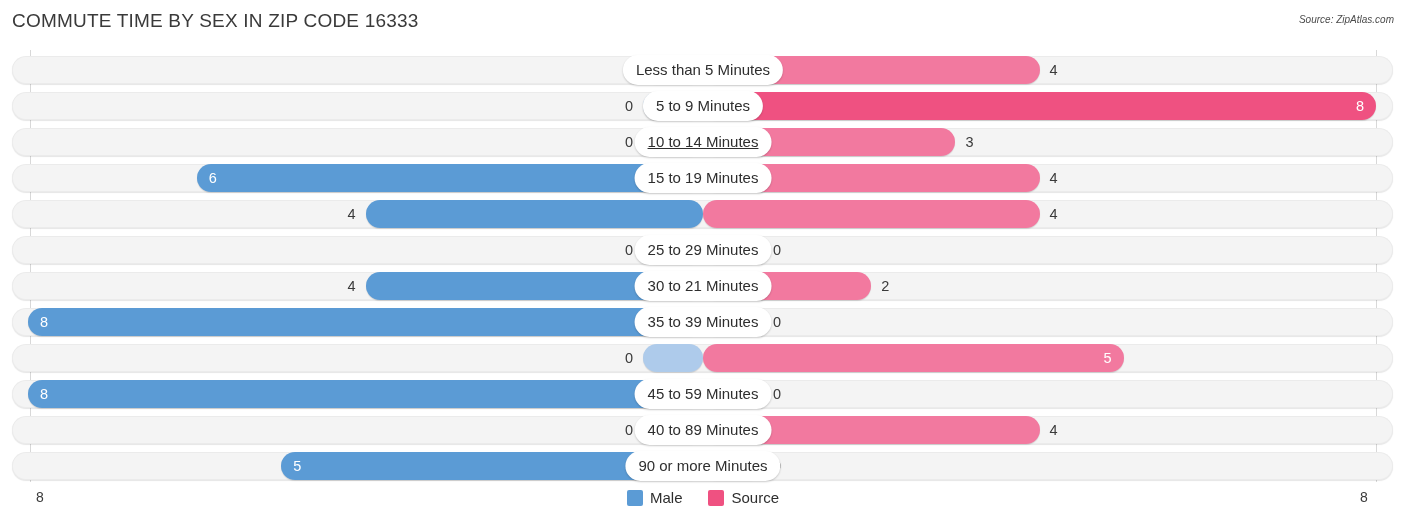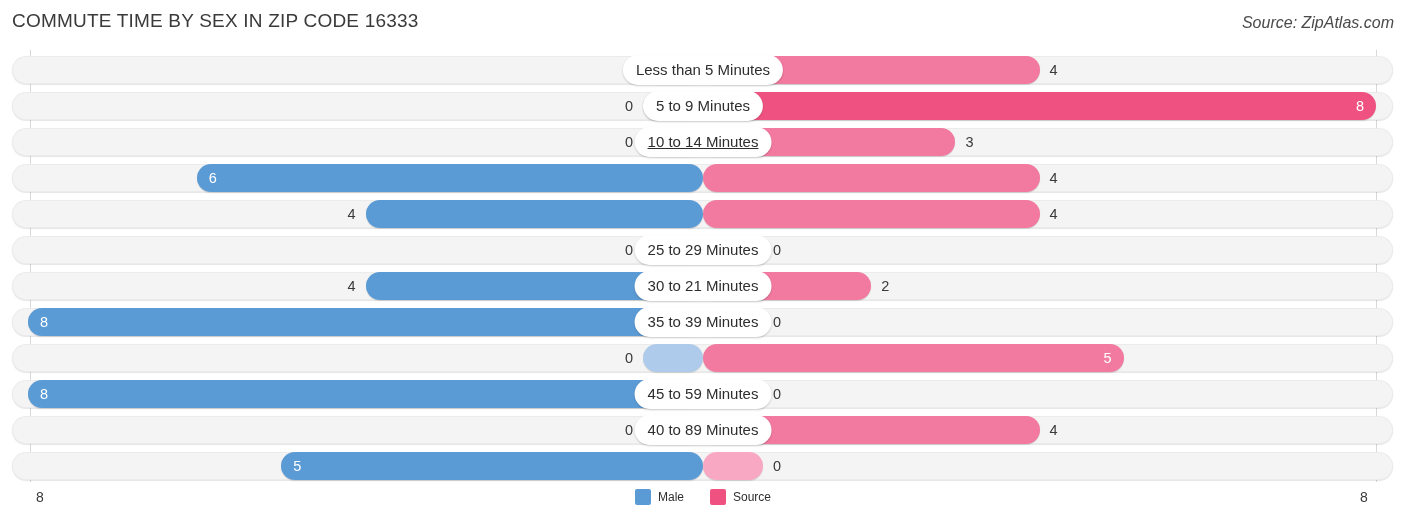--- a/index.html
+++ b/index.html
@@ -14,21 +14,21 @@
   #chart-root{position:relative;width:1406px;height:523px;}
 
   
   .title{
     position:absolute;left:12px;top:10px;
     font-size:19px;color:#3a3a3a;letter-spacing:.2px;
     white-space:nowrap;
   }
   .source{
     position:absolute;right:12px;top:14px;
-    font-size:16px;color:#4a4a4a;font-style:italic;
+    font-size:10px;color:#4a4a4a;font-style:italic;
     white-space:nowrap;
   }
 
   
   .plot{
     position:absolute;left:0;top:50px;
     width:1406px;height:432px;
   }
   .axis-line{
     position:absolute;top:0;width:1px;height:432px;
@@ -99,21 +99,21 @@
   .axis-val.right{left:1360px;}
 
   .legend{
     position:absolute;left:0;top:3px;width:1406px;
     display:flex;justify-content:center;align-items:center;gap:26px;
   }
   .legend-item{display:flex;align-items:center;gap:7px;}
   .swatch{width:16px;height:16px;border-radius:2px;display:block;}
   .swatch.male{background:#5b9bd5;}
   .swatch.female{background:#ef5181;}
-  .legend-label{font-size:12px;color:#2e2e2e;}
+  .legend-label{font-size:15px;color:#2e2e2e;}
 </style>
 </head>
 <body>
 
 <div id="chart-root">
 
   <div class="title">COMMUTE TIME BY SEX IN ZIP CODE 16333</div>
   <div class="source">Source: ZipAtlas.com</div>
 
   <div class="plot" id="plot">
@@ -142,20 +142,21 @@
         <div class="bar female" style="left: 703px; width: 252.375px;"></div>
         <div class="val outside f-out" style="left: 965.375px;">3</div>
         <div class="cat" style="left: 703px; text-decoration: underline;">10 to 14 Minutes</div>
       </div>
       <div class="row" style="top: 110px;">
         <div class="track"></div>
         <div class="bar male" style="left: 196.75px; width: 506.25px;"></div>
         <div class="val inside m-in" style="left: 208.75px;">6</div>
         <div class="bar female" style="left: 703px; width: 336.5px;"></div>
         <div class="val outside f-out" style="left: 1049.5px;">4</div>
+        <div class="cat" style="left: 703px;">15 to 19 Minutes</div>
       </div>
       <div class="row" style="top: 146px;">
         <div class="track"></div>
         <div class="bar male" style="left: 365.5px; width: 337.5px;"></div>
         <div class="val outside m-out" style="left: 315.5px; width: 40px;">4</div>
         <div class="bar female" style="left: 703px; width: 336.5px;"></div>
         <div class="val outside f-out" style="left: 1049.5px;">4</div>
       </div>
       <div class="row" style="top: 182px;">
         <div class="track"></div>
@@ -203,20 +204,21 @@
         <div class="bar female" style="left: 703px; width: 336.5px;"></div>
         <div class="val outside f-out" style="left: 1049.5px;">4</div>
         <div class="cat" style="left: 703px;">40 to 89 Minutes</div>
       </div>
       <div class="row" style="top: 398px;">
         <div class="track"></div>
         <div class="bar male" style="left: 281.125px; width: 421.875px;"></div>
         <div class="val inside m-in" style="left: 293.125px;">5</div>
         <div class="bar female zero" style="left: 703px; width: 60px;"></div>
         <div class="val outside f-out" style="left: 773px;">0</div>
+        <div class="cat" style="left: 703px;">90 or more Minutes</div>
       </div>
     </div>
 
   <div class="footer">
     <div class="axis-val left">8</div>
     <div class="axis-val right">8</div>
     <div class="legend">
       <div class="legend-item">
         <span class="swatch male"></span>
         <span class="legend-label">Male</span>

